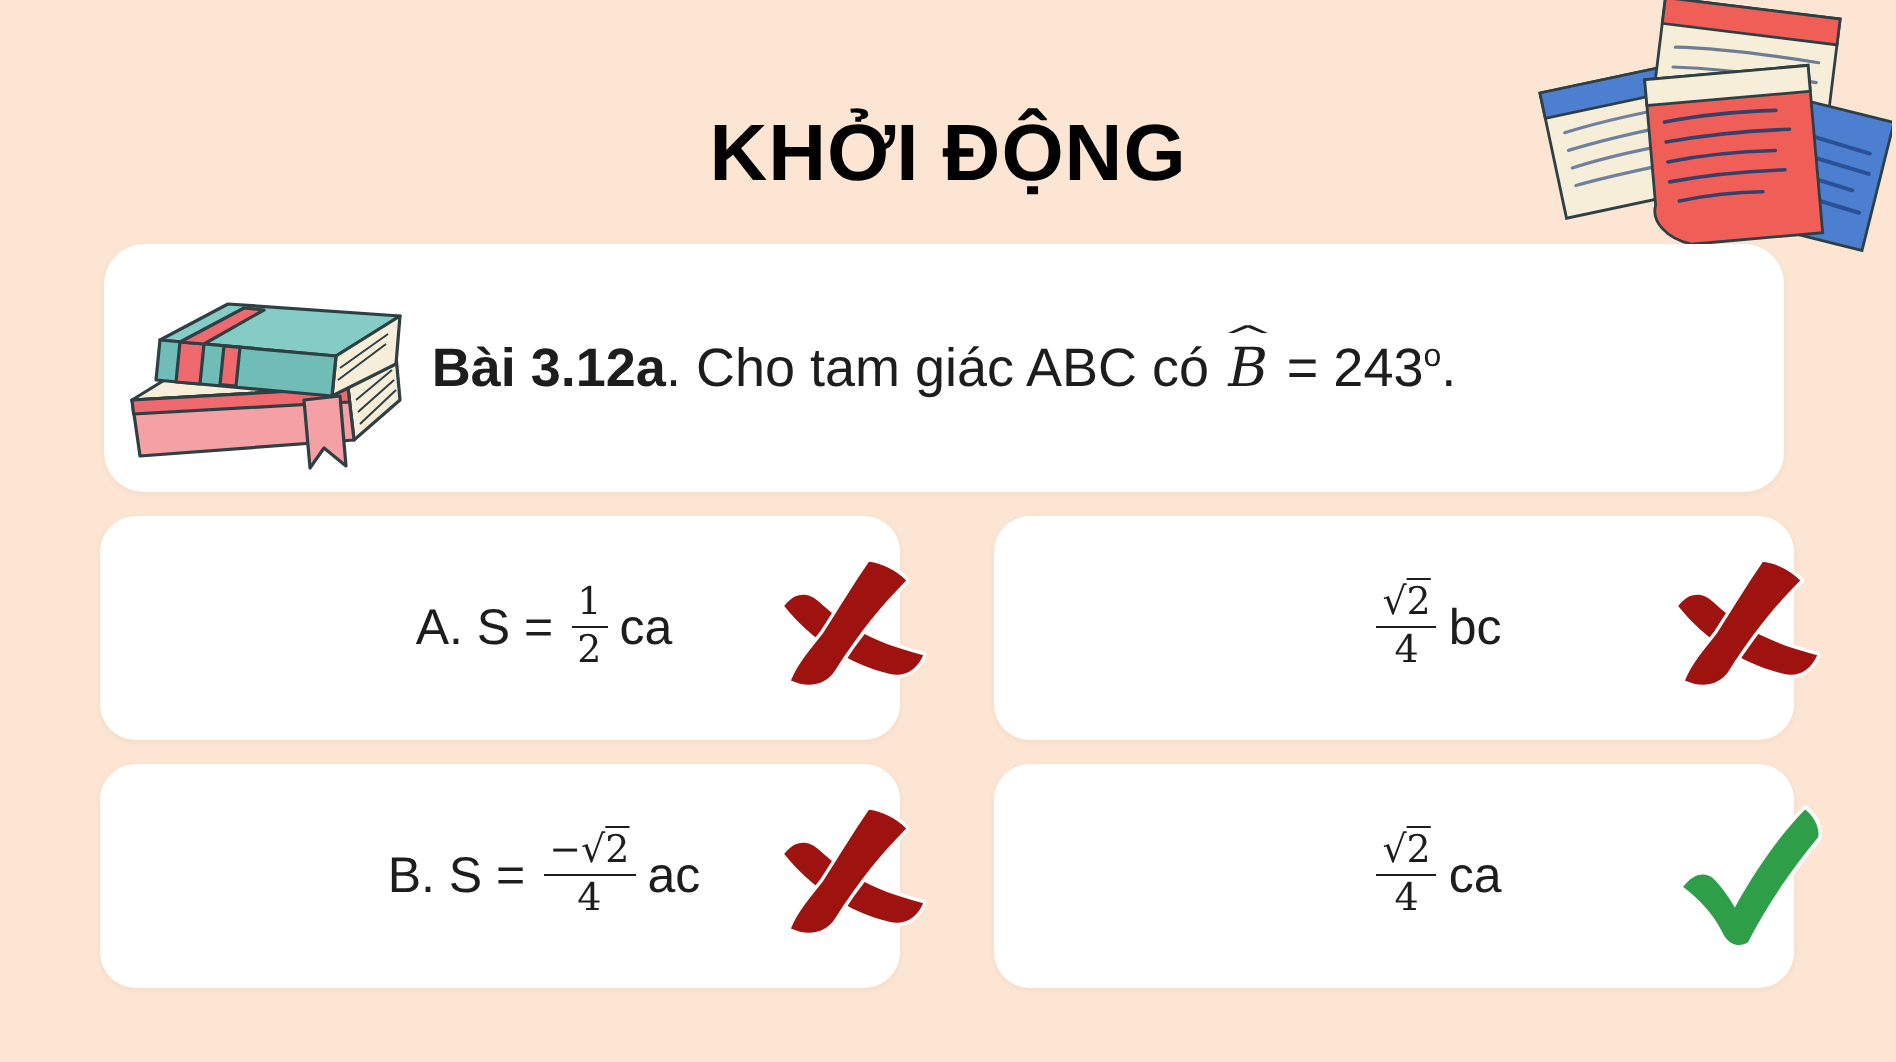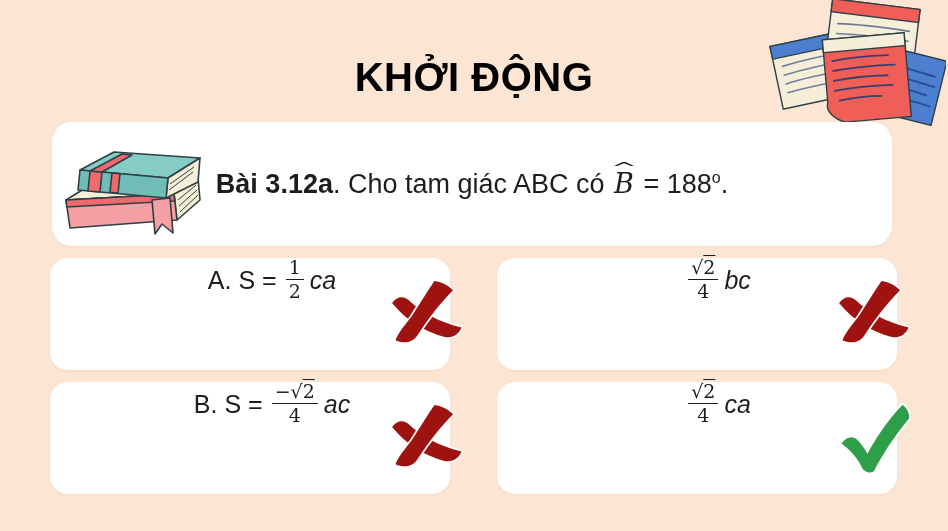--- a/index.html
+++ b/index.html
@@ -42,38 +42,38 @@
     font-family:"DejaVu Sans",sans-serif;
   }
   .deg{font-size:16px;vertical-align:super;line-height:0;}
   .options{
     position:absolute;left:50px;top:258px;
     display:grid;grid-template-columns:400px 400px;
     grid-auto-rows:112px;column-gap:47px;row-gap:12px;
   }
   .option-card{
     position:relative;background:var(--card,#fff);border-radius:18px;
-    display:flex;align-items:flex-start;justify-content:center;
+    display:flex;align-items:center;justify-content:center;
     box-shadow:0 1px 3px rgba(180,120,80,.08);
     padding-left:44px;
   }
   .formula{
     display:inline-flex;align-items:center;
     font-size:25px;color:var(--text,#1d1d1d);
   }
   .prefix{margin-right:8px;white-space:pre;}
   .frac{
     display:inline-flex;flex-direction:column;align-items:center;
     font-family:"DejaVu Serif",serif;font-size:19px;line-height:1.08;
     margin:0 1px;transform:translateY(-1px);
   }
   .frac .num{display:inline-block;padding:0 3px 1px;border-bottom:1.6px solid var(--text,#1d1d1d);}
   .frac .den{padding-top:1px;}
   .radicand{text-decoration:overline;}
-  .vars{margin-left:5px;font-style:italic;}
+  .vars{margin-left:5px;}
   .mark{
     position:absolute;right:-15px;top:50%;transform:translateY(-50%);
     width:78px;height:74px;
   }
   .mark.cross path{fill:var(--cross,#9e130f);stroke:#fff;stroke-width:4;stroke-linejoin:round;paint-order:stroke;}
   .mark.check path{fill:var(--check,#2f9e49);stroke:#fff;stroke-width:4;stroke-linejoin:round;paint-order:stroke;}
 </style>
 </head>
 <body>
 
@@ -115,21 +115,21 @@
         <path d="M24,32 L58,14 L144,20 L112,40 Z" fill="var(--book-teal)"></path>
         <path d="M112,40 L144,20 L142,44 L110,60 Z" fill="var(--cream)"></path>
         <path d="M114,46 L138,29 M113,52 L137,34" fill="none" stroke-width="1"></path>
         <path d="M24,32 L112,40 L110,60 L22,52 Z" fill="var(--book-teal-dark)"></path>
         <path d="M34,33 L46,34 L44,54 L32,53 Z" fill="var(--book-red)"></path>
         <path d="M34,33 L66,16 L76,17 L46,34 Z" fill="var(--book-red)"></path>
         <path d="M56,35 L64,35.7 L62,55 L54,54.3 Z" fill="var(--book-red)"></path>
       </g>
     </svg>
     <div class="q-text">
-      <div class="q-line"><span class="q-bold">Bài 3.12a</span><span>. Cho tam giác ABC có </span><span class="bhat"><span class="hat">^</span><span>B</span></span><span> = 188</span><span class="deg">o</span><span>.</span></div>
+      <div class="q-line"><span class="q-bold">Bài 3.12a</span><span>. Cho tam giác ABC có </span><span class="bhat"><span class="hat">^</span><span>B</span></span><span> = 243</span><span class="deg">o</span><span>.</span></div>
     </div>
   </div>
 
   <div class="options">
   <div class="option-card">
     <div class="formula">
       <span class="prefix">A. S =</span>
           <span class="frac">
             <span class="num"><span></span><span>1</span><span class="radical"></span><span class="radicand"></span></span>
             <span class="den">2</span>

